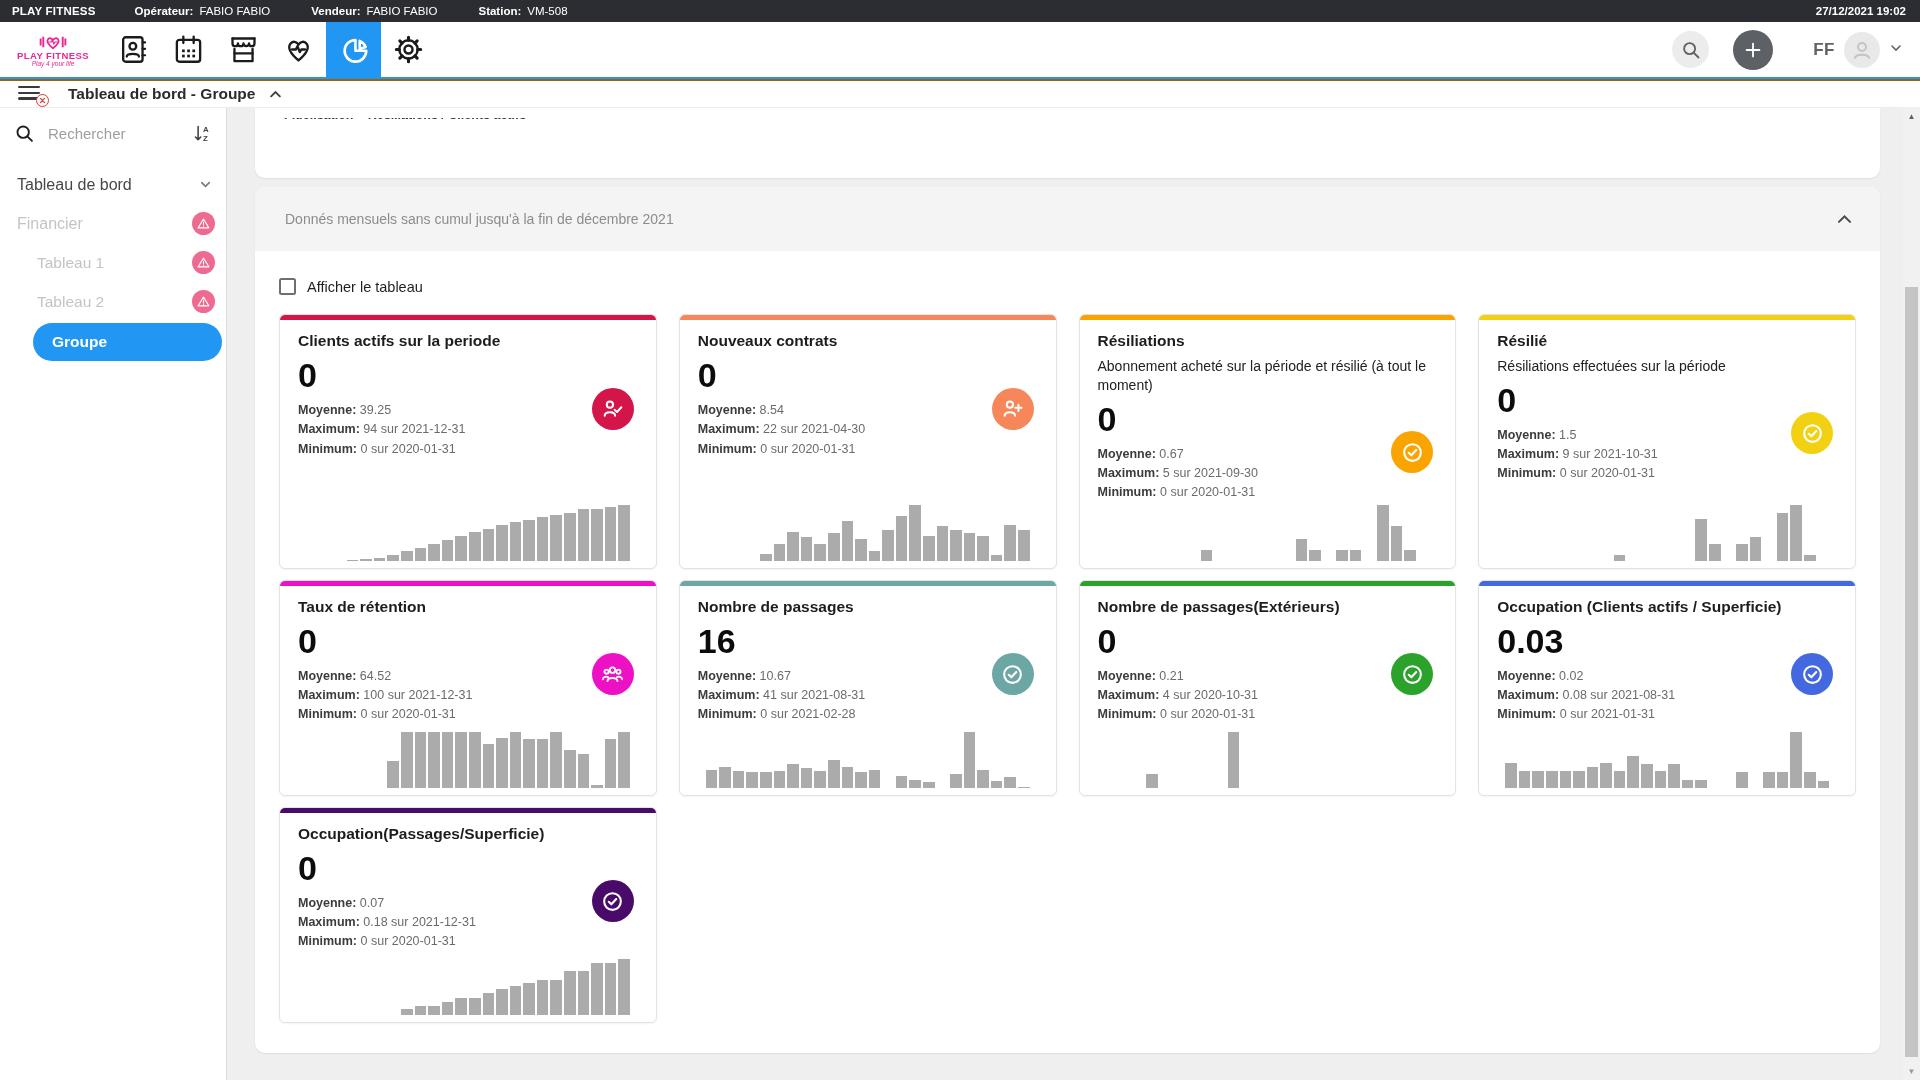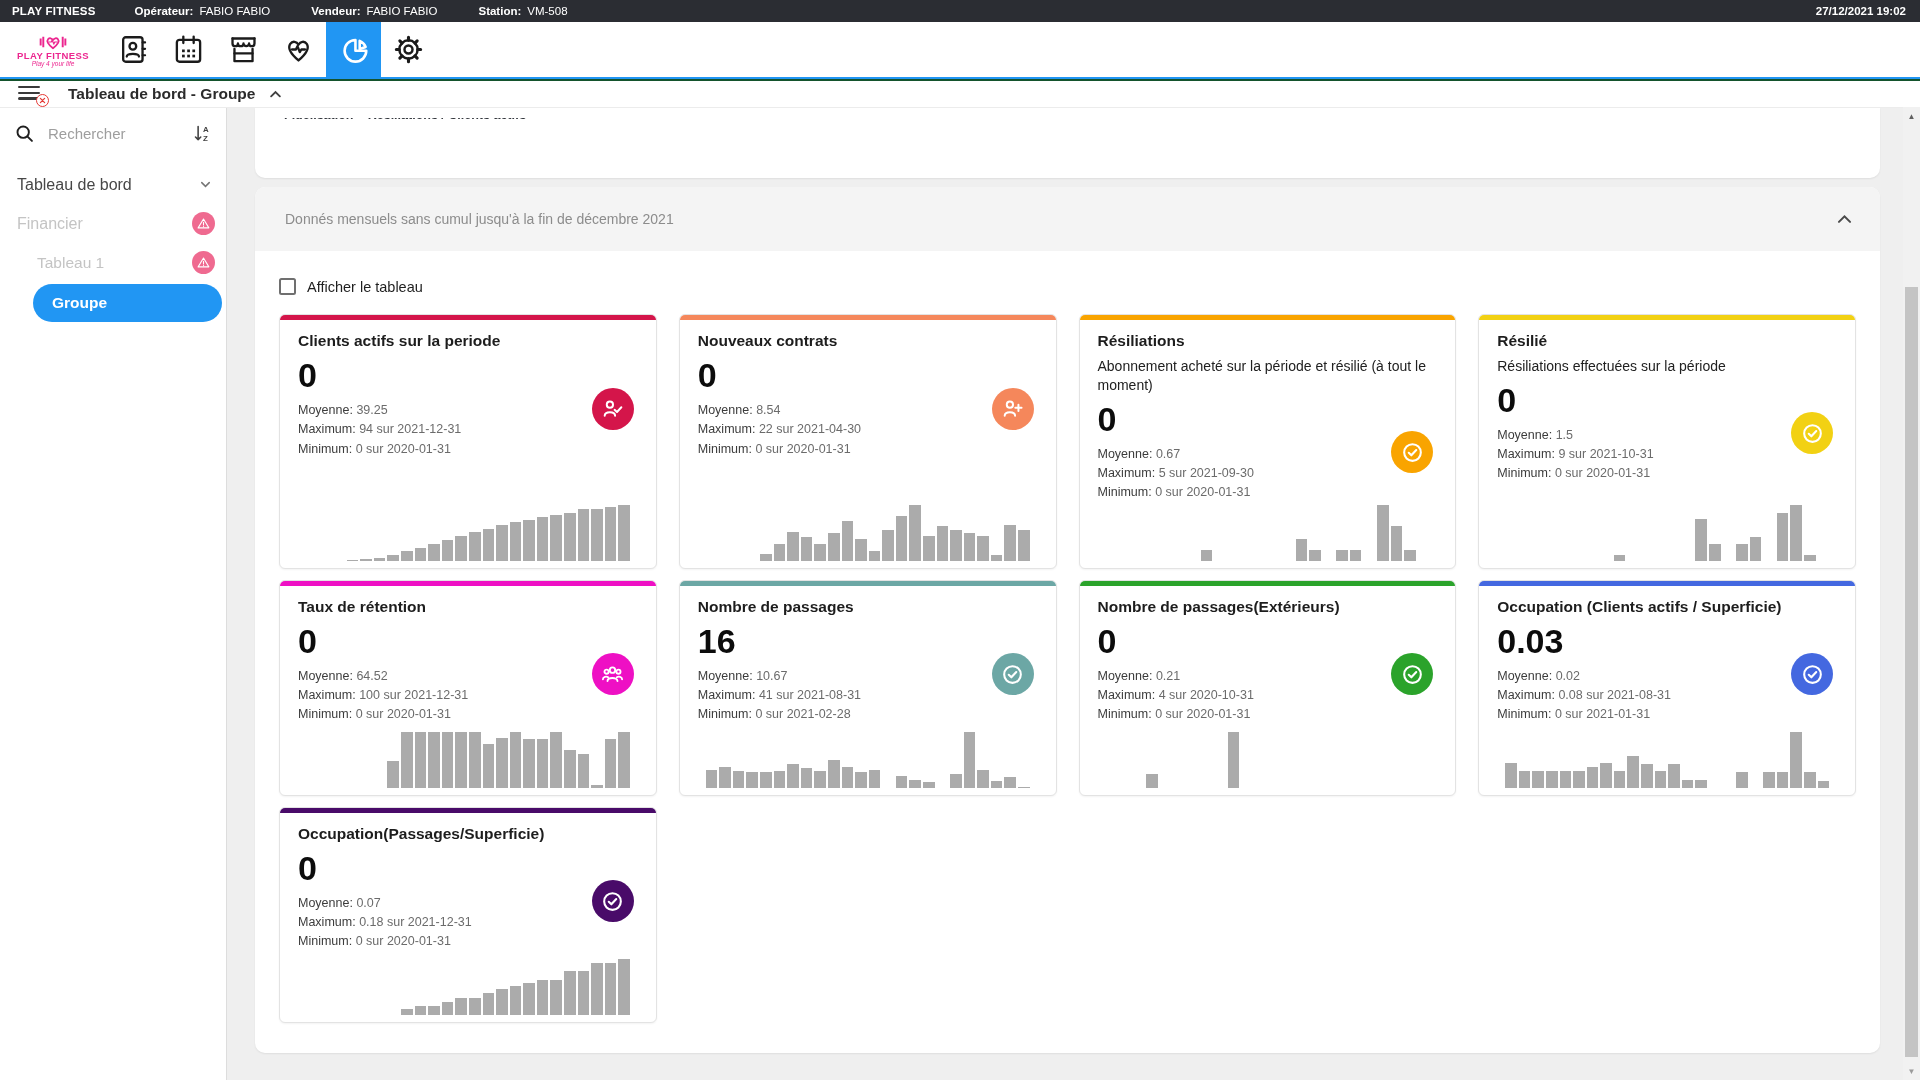--- a/index.html
+++ b/index.html
@@ -1,18 +1,18 @@
 <!DOCTYPE html>
 <html><head>
 <meta charset="utf-8">
 <style>
   * { box-sizing: border-box; margin: 0; padding: 0; }
   html,body { width:1920px; height:1080px; overflow:hidden; }
   body { font-family: "Liberation Sans", sans-serif; background:#efefef; }
-  #app { position:relative; width:1920px; height:1080px; background:#14532d; overflow:hidden; }
+  #app { position:relative; width:1920px; height:1080px; background:#a16207; overflow:hidden; }
 
   
   .topbar { position:absolute; left:0; top:0; width:1920px; height:22px; background:#2B2D33;
             display:flex; align-items:center; color:#fff; font-size:11.5px; padding:0 14px 0 12px; }
   .topbar .brand { font-weight:bold; margin-right:28px; letter-spacing:.2px; }
   .topbar .pair { display:flex; margin-right:30px;padding-left:11px; }
   .topbar .pair .lbl { font-weight:bold; margin-right:6px; }
   .topbar .pair .val { font-weight:normal; }
   .topbar .datetime { margin-left:auto; font-weight:bold; }
 
@@ -103,21 +103,21 @@
   .card { background:#fff; border:1px solid #e3e3e3; border-radius:6px; overflow:hidden;
           display:flex; flex-direction:column; min-height:216px; box-shadow:0 1px 2px rgba(0,0,0,.05); }
   .card-strip { height:5px; flex:none; }
   .card-body { padding:11px 18px 0; display:flex; flex-direction:column; flex:1; }
   .card-title { font-size:15.5px; font-weight:bold; color:#1d1d1d; line-height:1.3; }
   .card-sub { font-size:14px; color:#212121; line-height:1.35; margin-top:6px; }
   .value-row { display:flex; align-items:center; margin-top:7px; }
   .value-col { flex:1; }
   .card-value { font-size:34px; font-weight:bold; color:#0c0c0c; line-height:1.05; }
   .stats { margin-top:7px; font-size:12.5px; line-height:1.55; }
-  .stats .s-lbl { font-weight:normal; color:#3c3c3c; }
+  .stats .s-lbl { font-weight:bold; color:#3c3c3c; }
   .stats .s-val { color:#6b6b6b;text-align:center; }
   .icon-circle { width:42px; height:42px; border-radius:50%; color:#fff; display:flex; align-items:center;
                  justify-content:center; margin-right:4px; flex:none; }
   .icon-circle svg { width:25px; height:25px; }
   .mini-chart { margin-top:auto; height:58px; display:flex; align-items:flex-end; gap:2px; padding:0 8px; margin-bottom:7px; }
   .mini-chart .bar { flex:1; background:#ababab; }
 
   
   .scrollbar { position:absolute; right:0; top:107px; width:17px; bottom:0; background:#f1f1f1; }
   .sb-arrow { position:absolute; left:0; width:17px; height:14px; display:flex; align-items:center;
@@ -214,20 +214,45 @@
         <div class="nav-tab">
           <span style="display: flex;">
             <svg viewBox="0 0 24 24" fill="none" stroke="currentColor" stroke-width="1.9" stroke-linecap="round" style="width: 31px; height: 31px;">
               <circle cx="12" cy="12" r="3.1"></circle>
               <circle cx="12" cy="12" r="7.1"></circle>
               <path d="M12 2.6v2.3M12 19.1v2.3M2.6 12h2.3M19.1 12h2.3M5.3 5.3l1.7 1.7M17 17l1.7 1.7M18.7 5.3L17 7M7 17l-1.7 1.7" stroke-width="2.4"></path>
             </svg>
           </span>
         </div>
       </div>
+    <div class="nav-right">
+      <div class="circle-btn search-btn">
+        <svg viewBox="0 0 24 24" fill="none" stroke="currentColor" stroke-width="2" stroke-linecap="round">
+          <circle cx="10.5" cy="10.5" r="6"></circle>
+            <path d="M15 15l5.2 5.2"></path>
+        </svg>
+      </div>
+      <div class="circle-btn plus-btn">
+        <svg viewBox="0 0 24 24" fill="none" stroke="currentColor" stroke-width="2" stroke-linecap="round">
+          <path d="M12 5v14M5 12h14"></path>
+        </svg>
+      </div>
+      <span class="initials">FF</span>
+      <div class="circle-btn avatar">
+        <svg viewBox="0 0 24 24" fill="none" stroke="currentColor" stroke-width="2">
+          <circle cx="12" cy="9" r="4"></circle>
+            <path d="M4.5 20.5c1.5-5 13.5-5 15 0"></path>
+        </svg>
+      </div>
+      <span class="nav-caret">
+        <svg viewBox="0 0 24 24" fill="none" stroke="currentColor" stroke-width="2.4" stroke-linecap="round">
+          <path d="M6 9l6 6 6-6"></path>
+        </svg>
+      </span>
+    </div>
   </div>
 
   <div class="crumb-row">
     <div class="hamburger">
       <div class="bar"></div>
       <div class="bar"></div>
       <div class="bar" style="margin-bottom:0"></div>
       <span class="ham-badge">
         <svg viewBox="0 0 10 10" stroke="currentColor" stroke-width="1.8" stroke-linecap="round">
           <path d="M2 2l6 6M8 2l-6 6"></path>
@@ -279,20 +304,29 @@
         </div>
         <div class="side-item indent muted">
           <span class="side-label">Tableau 1</span>
           <span class="warn-badge">
             <svg viewBox="0 0 24 24" fill="none" stroke="currentColor" stroke-width="1.7" stroke-linecap="round" stroke-linejoin="round">
               <path d="M12 4.8L20.6 19H3.4z"></path>
               <path d="M12 10.2v4M12 16.8v.2"></path>
             </svg>
           </span>
         </div>
+        <div class="side-item indent muted">
+          <span class="side-label">Tableau 2</span>
+          <span class="warn-badge">
+            <svg viewBox="0 0 24 24" fill="none" stroke="currentColor" stroke-width="1.7" stroke-linecap="round" stroke-linejoin="round">
+              <path d="M12 4.8L20.6 19H3.4z"></path>
+              <path d="M12 10.2v4M12 16.8v.2"></path>
+            </svg>
+          </span>
+        </div>
         <div class="side-item indent selected">
           <span class="side-label">Groupe</span>
         </div>
       </div>
   </div>
 
   <div class="main">
 
     <div class="panel1">
       <div class="clip-line">

